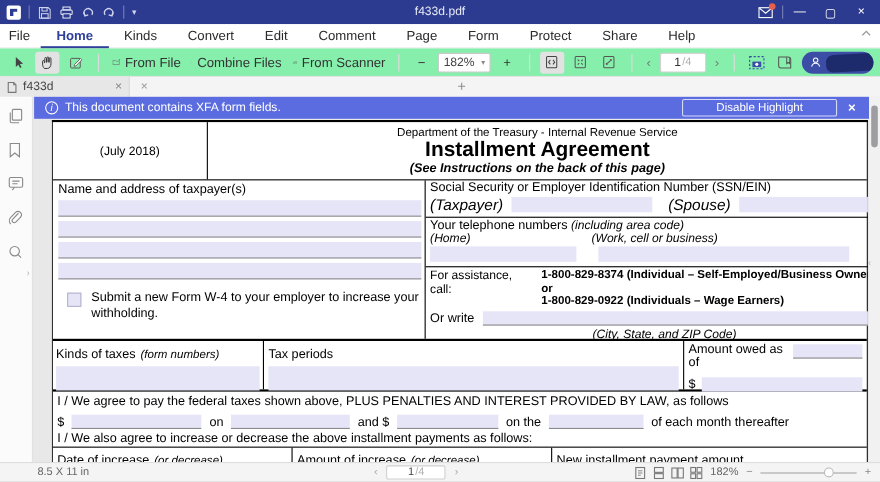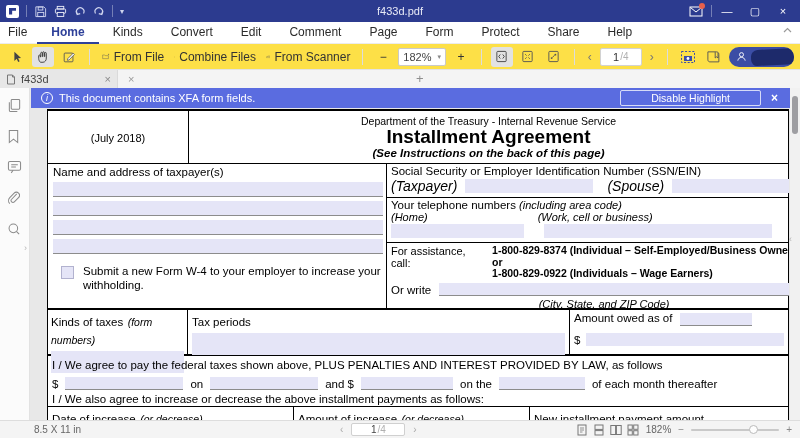--- a/index.html
+++ b/index.html
@@ -24,21 +24,21 @@
 
   
   .menubar { position:absolute; left:0; top:22px; width:800px; height:22px; background:#fff;
              display:flex; align-items:center; gap:0; border-bottom:1px solid #ececec; }
   .menu-item { font-size:12px; color:#2b2b2b; padding:0 14px; height:22px; line-height:21px; cursor:default; }
   .menu-item.first { padding:0 10px 0 8px; }
   .menu-item.active { color:#2e4099; font-weight:bold; border-bottom:2px solid #2e4099; }
   .menu-collapse { position:absolute; right:8px; top:5px; color:#9a9a9a; }
 
   
-  .toolbar { position:absolute; left:0; top:44px; width:800px; height:26px; background:#fde047;
+  .toolbar { position:absolute; left:0; top:44px; width:800px; height:26px; background:#86efac;
              border-bottom:1px solid #e3e3e3; display:flex; align-items:center; padding:0 6px; gap:4px; }
   .tool-btn { height:20px; min-width:22px; display:flex; align-items:center; justify-content:center;
               border-radius:3px; gap:4px; padding:0 3px; color:#333; font-size:12px; cursor:default; }
   .tool-btn.active { background:#e2e2e2; }
   .tool-label { font-size:12px; color:#333; white-space:nowrap; }
   .tool-sep { width:1px; height:16px; background:#dcdcdc; margin:0 5px; }
   .zoom-box { display:flex; align-items:center; border:1px solid #c9c9c9; border-radius:2px;
               height:18px; padding:0 4px; gap:6px; font-size:11px; color:#444; background:#fff; }
   .page-box { display:flex; align-items:center; justify-content:center; border:1px solid #d2d2d2; border-radius:2px;
               height:18px; width:48px; font-size:11px; color:#333; background:#fff; gap:1px; }
@@ -117,38 +117,38 @@
   .ph-fld1 { width:133px; height:14px; }
   .ph-fld2 { width:228px; height:14px; margin-left:20px; }
   .assist-block { flex:1; padding:2px 4px 0 4px; }
   .assist-row { display:flex; font-size:11px; }
   .assist-nums { font-size:10.5px; font-weight:bold; line-height:11.5px; margin-left:4px; }
   .orwrite-row { display:flex; align-items:flex-end; margin-top:3px; font-size:11.5px; }
   .ow-fld { flex:1; height:13px; margin-left:8px; margin-right:2px; }
   .city-note { text-align:center; font-size:11px; margin-top:2px; }
 
   .kinds-section { display:flex; height:46px; border-bottom:2px solid #000; }
-  .kinds-c1 { width:140px; border-right:1.5px solid #000; padding:2px 3px; }
+  .kinds-c1 { width:192px; border-right:1.5px solid #000; padding:2px 3px; }
   .kinds-c2 { width:382px; border-right:1.5px solid #000; padding:2px 4px; }
   .kinds-c3 { flex:1; padding:2px 4px; display:flex; flex-direction:column; }
   .cell-label { font-size:11.5px; }
   .small-it { font-size:10.5px; font-style:italic; }
   .big-fld { height:22px; margin-top:3px; }
   .owed-row { display:flex; align-items:flex-start; }
   .owed-fld { width:72px; height:13px; margin-left:8px; margin-top:1px; }
   .dollar-row { display:flex; align-items:flex-end; margin-top:7px; font-size:11.5px; }
   .dollar-fld { flex:1; height:13px; margin-left:6px; }
 
   .agree-line { font-size:11.5px; padding:3px 4px 0 4px; height:16px; }
   .pay-line { display:flex; align-items:flex-end; font-size:11.5px; padding:2px 4px 0 4px; height:18px; gap:7px; }
   .pay-f1 { width:118px; height:13px; } .pay-f2 { width:108px; height:13px; }
   .pay-f3 { width:92px; height:13px; }  .pay-f4 { width:86px; height:13px; }
   .increase-line { font-size:11.5px; padding:3px 4px 0 4px; height:16px; }
   .inc-table { display:flex; border-top:1px solid #000; }
-  .inc-c1 { width:246px; border-right:1.5px solid #000; padding:2px 4px; height:20px; }
+  .inc-c1 { width:218px; border-right:1.5px solid #000; padding:2px 4px; height:20px; }
   .inc-c2 { width:236px; border-right:1.5px solid #000; padding:2px 4px; }
   .inc-c3 { flex:1; padding:2px 4px; }
 
   
   .statusbar { position:absolute; left:0; top:420px; width:800px; height:18px; background:#f4f4f4;
                border-top:1px solid #ddd; display:flex; align-items:center; font-size:10px; color:#666; }
   .sb-size { margin-left:34px; }
   .sb-pager { position:absolute; left:336px; display:flex; align-items:center; gap:4px; }
   .sb-pagebox { width:54px; height:13px; background:#fff; border:1px solid #d0d0d0; border-radius:2px;
                 display:flex; align-items:center; justify-content:center; font-size:10px; color:#444; gap:1px; }

